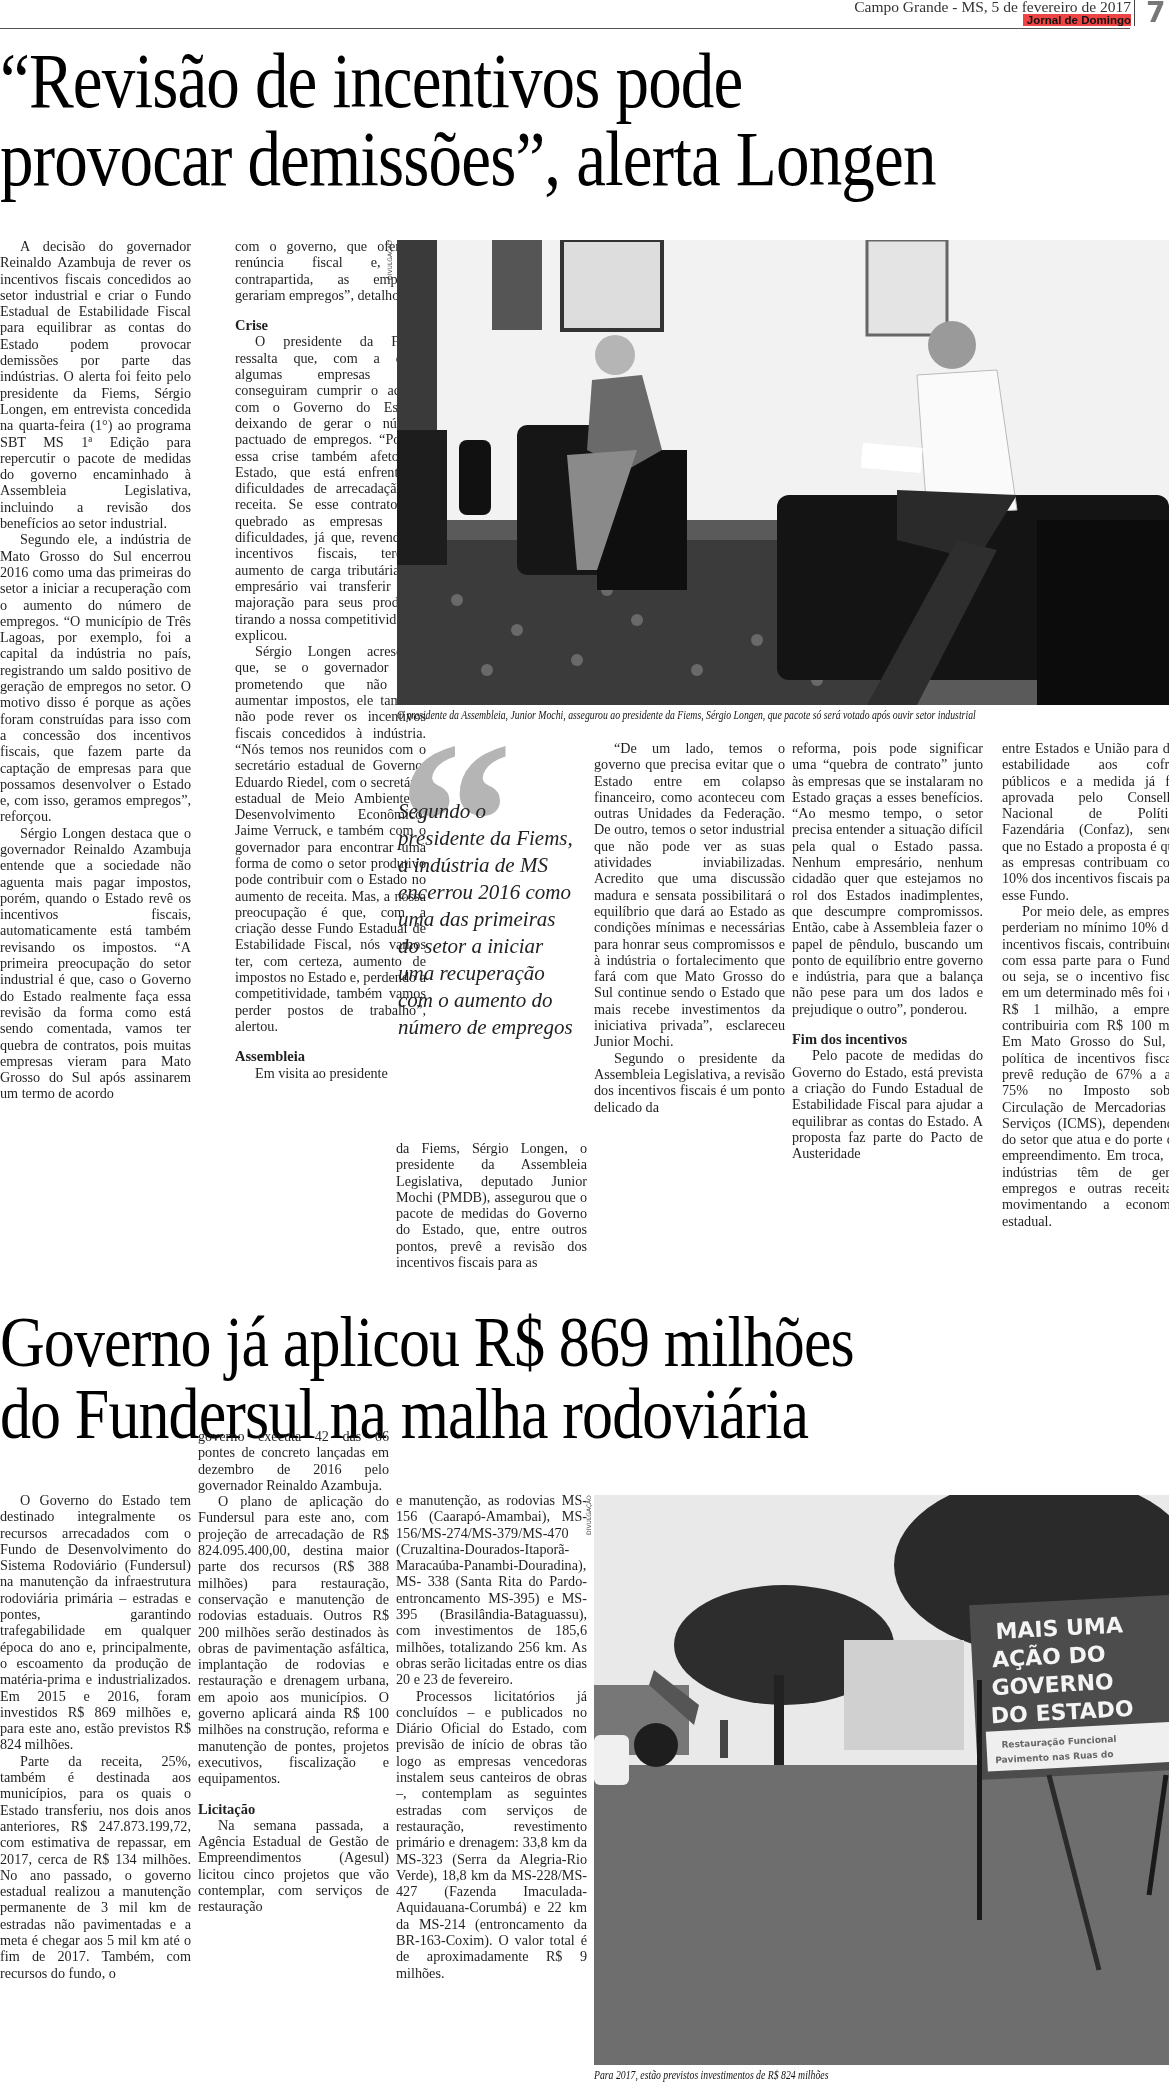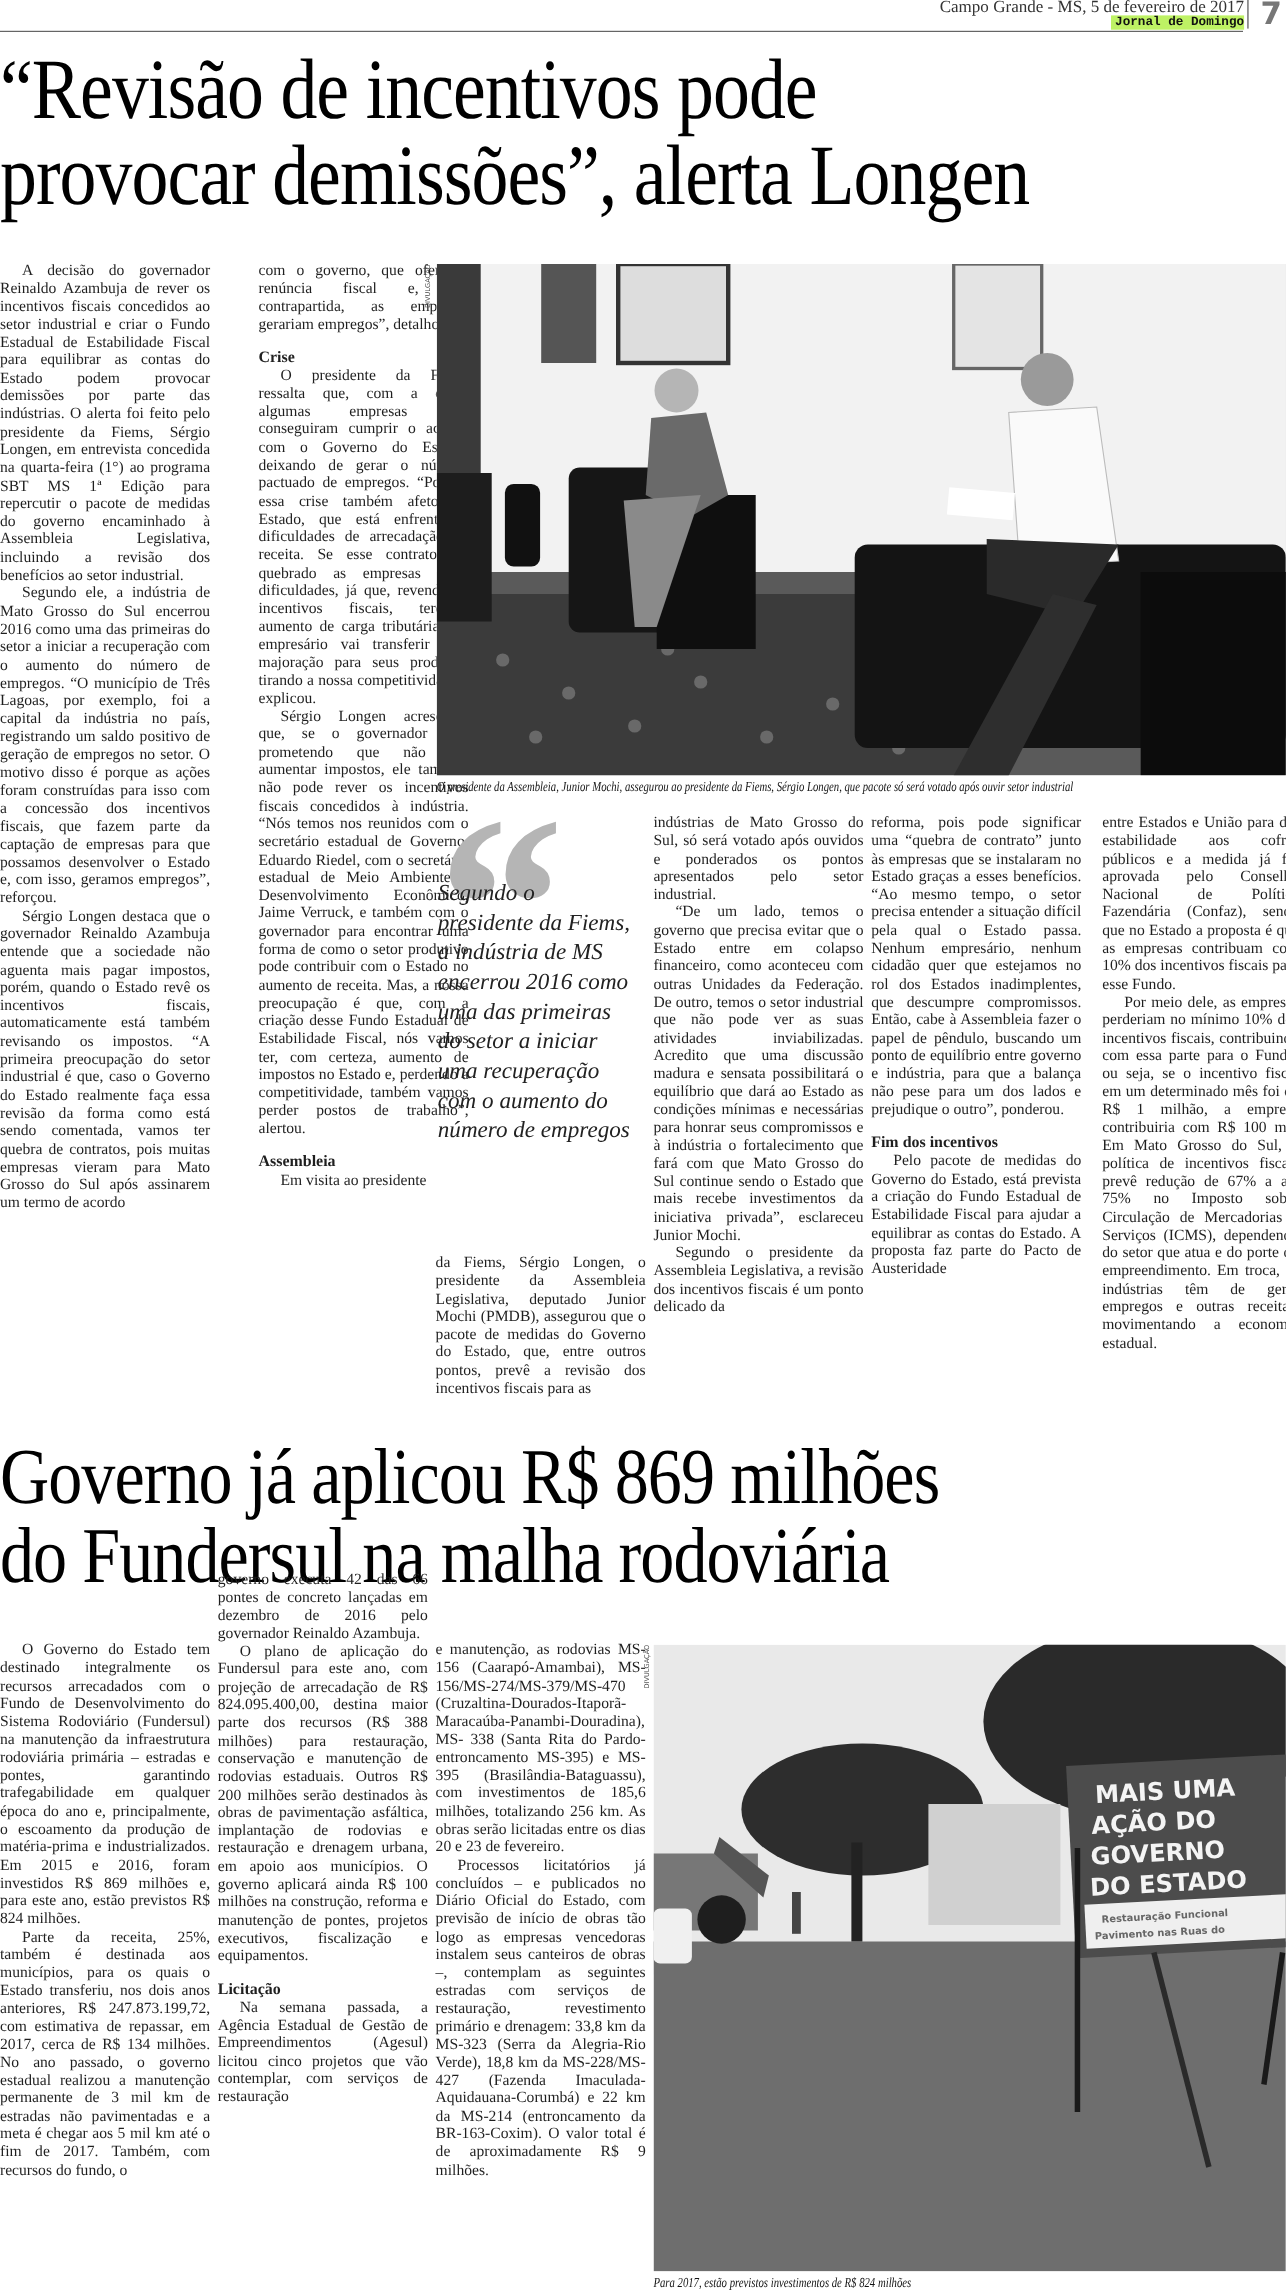--- a/index.html
+++ b/index.html
@@ -2,21 +2,21 @@
 <html><head>
 <meta charset="utf-8">
 <style>
   * { box-sizing: border-box; margin: 0; padding: 0; }
   html, body { width: 1169px; height: 2087px; background: #ffffff; overflow: hidden; }
   body { position: relative; font-family: "Liberation Serif", "DejaVu Serif", serif; color: #1a1a1a; }
 
   .masthead { position: absolute; left: 0; top: 0; width: 1169px; height: 30px; }
   .masthead .rule { position: absolute; left: 0; top: 28px; width: 1130px; height: 1px; background: #555; }
   .masthead .place-date { position: absolute; right: 38px; top: -2px; font-size: 15.5px; color: #333; white-space: nowrap; }
-  .masthead .paper-name { position: absolute; right: 38px; top: 14px; font-family: Liberation Mono, monospace; font-weight: bold; font-size: 11.5px; color: #111; white-space: nowrap; background: #bef264; padding-left: 4px; }
+  .masthead .paper-name { position: absolute; right: 38px; top: 14px; font-family: Liberation Sans, sans-serif; font-weight: bold; font-size: 11.5px; color: #111; white-space: nowrap; background: #ef4444; padding-left: 4px; }
   .masthead .vbar { position: absolute; left: 1134px; top: 0; width: 1px; height: 26px; background: #444; }
   .masthead .page-num { position: absolute; left: 1146px; top: -4px; font-family: "DejaVu Sans", sans-serif; font-weight: bold; font-size: 28px; color: #777; }
 
   .headline { position: absolute; left: 0; font-family: "Liberation Serif", serif; color: #000; letter-spacing: -1px; white-space: nowrap; }
   .headline-1 { top: 42px; font-size: 78px; line-height: 78px; transform: scaleX(0.86); transform-origin: left top; }
   .headline-2 { top: 1306px; font-size: 72px; line-height: 72px; transform: scaleX(0.86); transform-origin: left top; }
 
   .col { position: absolute; font-size: 14.2px; line-height: 16.3px; text-align: justify; hyphens: auto; color: #1f1f1f; }
   .col p { text-indent: 20px; font-family: Liberation Serif, serif; }
   .col p.noindent { text-indent: 0; }
@@ -103,21 +103,20 @@
 <div class="pullquote">
   <div class="qmark">“</div>
   <div class="qtext">Segundo o presidente da Fiems, a indústria de MS encerrou 2016 como uma das primeiras do setor a iniciar uma recuperação com o aumento do número de empregos</div>
 </div>
 
 <div class="col" style="left:396px;top:1140px;width:191px;">
   <p class="noindent">da Fiems, Sérgio Longen, o presidente da Assembleia Legislativa, deputado Junior Mochi (PMDB), assegurou que o pacote de medidas do Governo do Estado, que, entre outros pontos, prevê a revisão dos incentivos fiscais para as</p>
 </div>
 
 <div class="col" style="left:594px;top:740px;width:191px;">
-  <p class="noindent">indústrias de Mato Grosso do Sul, só será votado após ouvidos e ponderados os pontos apresentados pelo setor industrial.</p>
   <p>“De um lado, temos o governo que precisa evitar que o Estado entre em colapso financeiro, como aconteceu com outras Unidades da Federação. De outro, temos o setor industrial que não pode ver as suas atividades inviabilizadas. Acredito que uma discussão madura e sensata possibilitará o equilíbrio que dará ao Estado as condições mínimas e necessárias para honrar seus compromissos e à indústria o fortalecimento que fará com que Mato Grosso do Sul continue sendo o Estado que mais recebe investimentos da iniciativa privada”, esclareceu Junior Mochi.</p>
   <p>Segundo o presidente da Assembleia Legislativa, a revisão dos incentivos fiscais é um ponto delicado da</p>
 </div>
 
 <div class="col" style="left:792px;top:740px;width:191px;">
   <p class="noindent">reforma, pois pode significar uma “quebra de contrato” junto às empresas que se instalaram no Estado graças a esses benefícios. “Ao mesmo tempo, o setor precisa entender a situação difícil pela qual o Estado passa. Nenhum empresário, nenhum cidadão quer que estejamos no rol dos Estados inadimplentes, que descumpre compromissos. Então, cabe à Assembleia fazer o papel de pêndulo, buscando um ponto de equilíbrio entre governo e indústria, para que a balança não pese para um dos lados e prejudique o outro”, ponderou.</p>
   <h3>Fim dos incentivos</h3>
   <p>Pelo pacote de medidas do Governo do Estado, está prevista a criação do Fundo Estadual de Estabilidade Fiscal para ajudar a equilibrar as contas do Estado. A proposta faz parte do Pacto de Austeridade</p>
 </div>
 

